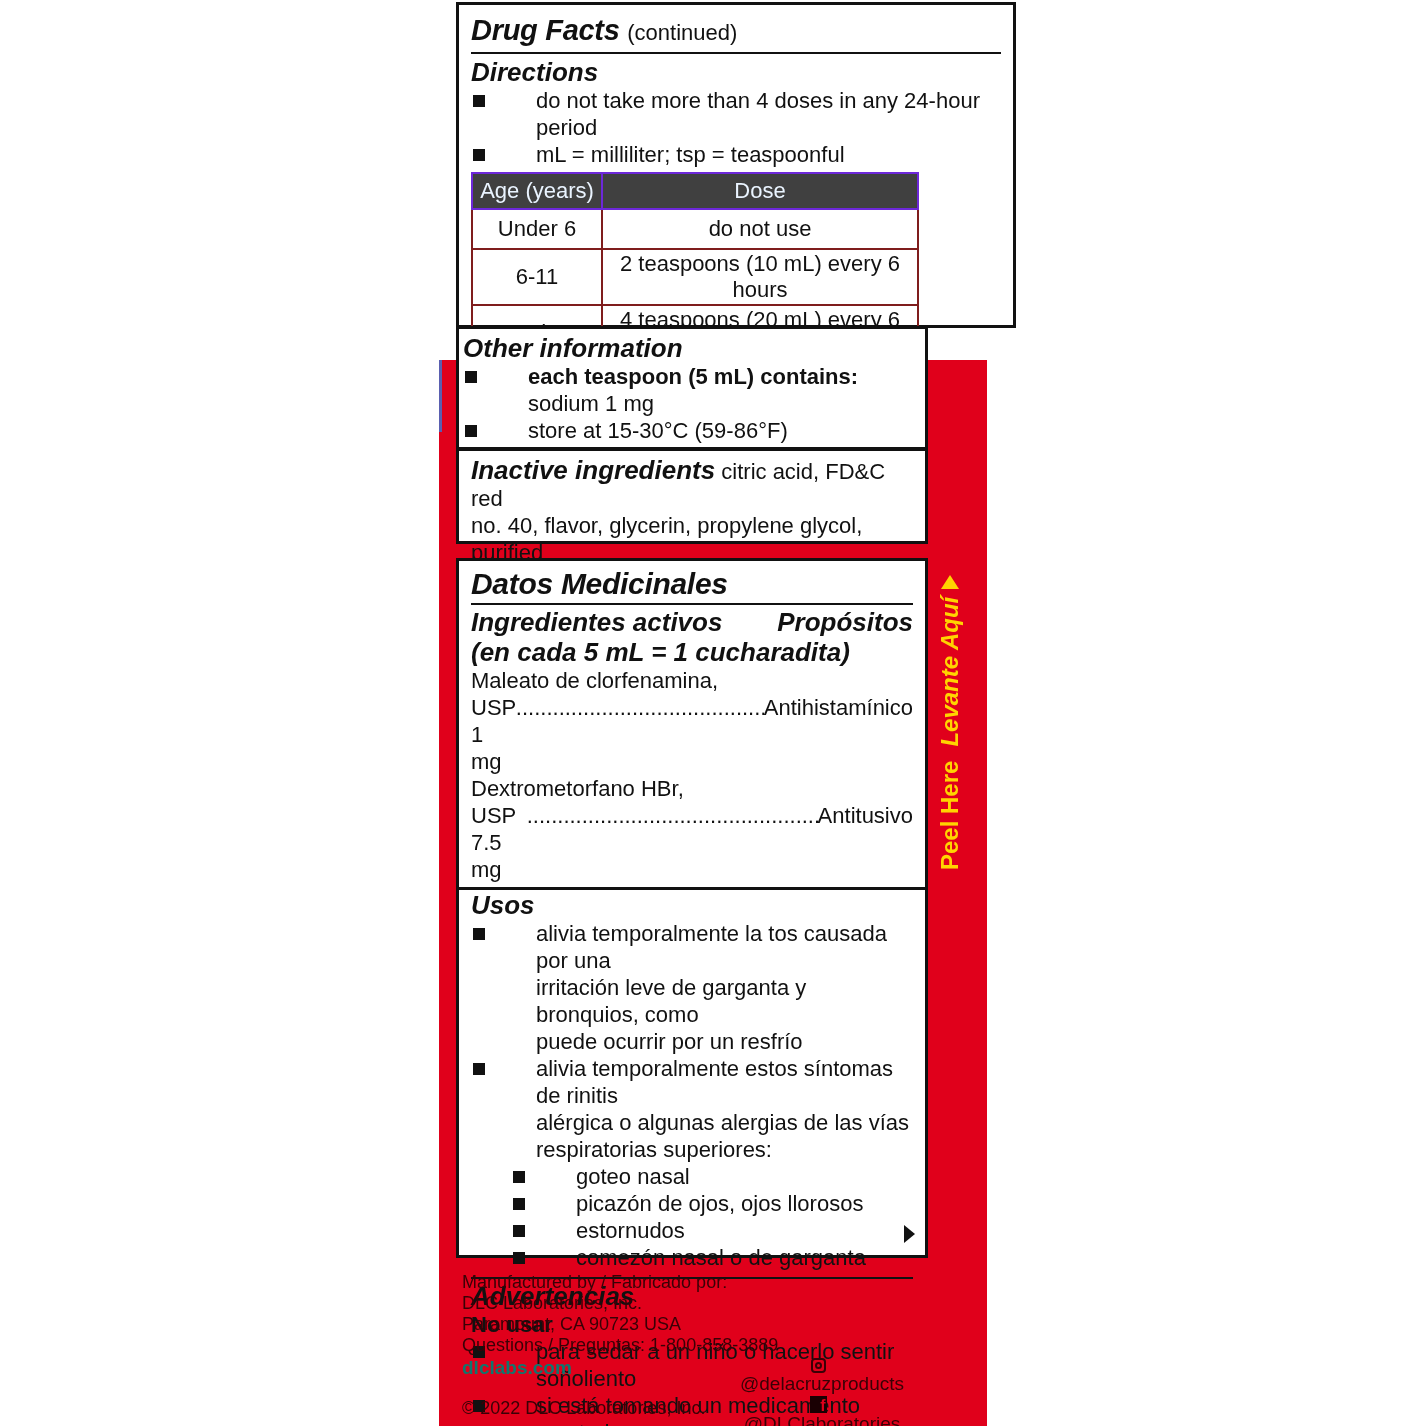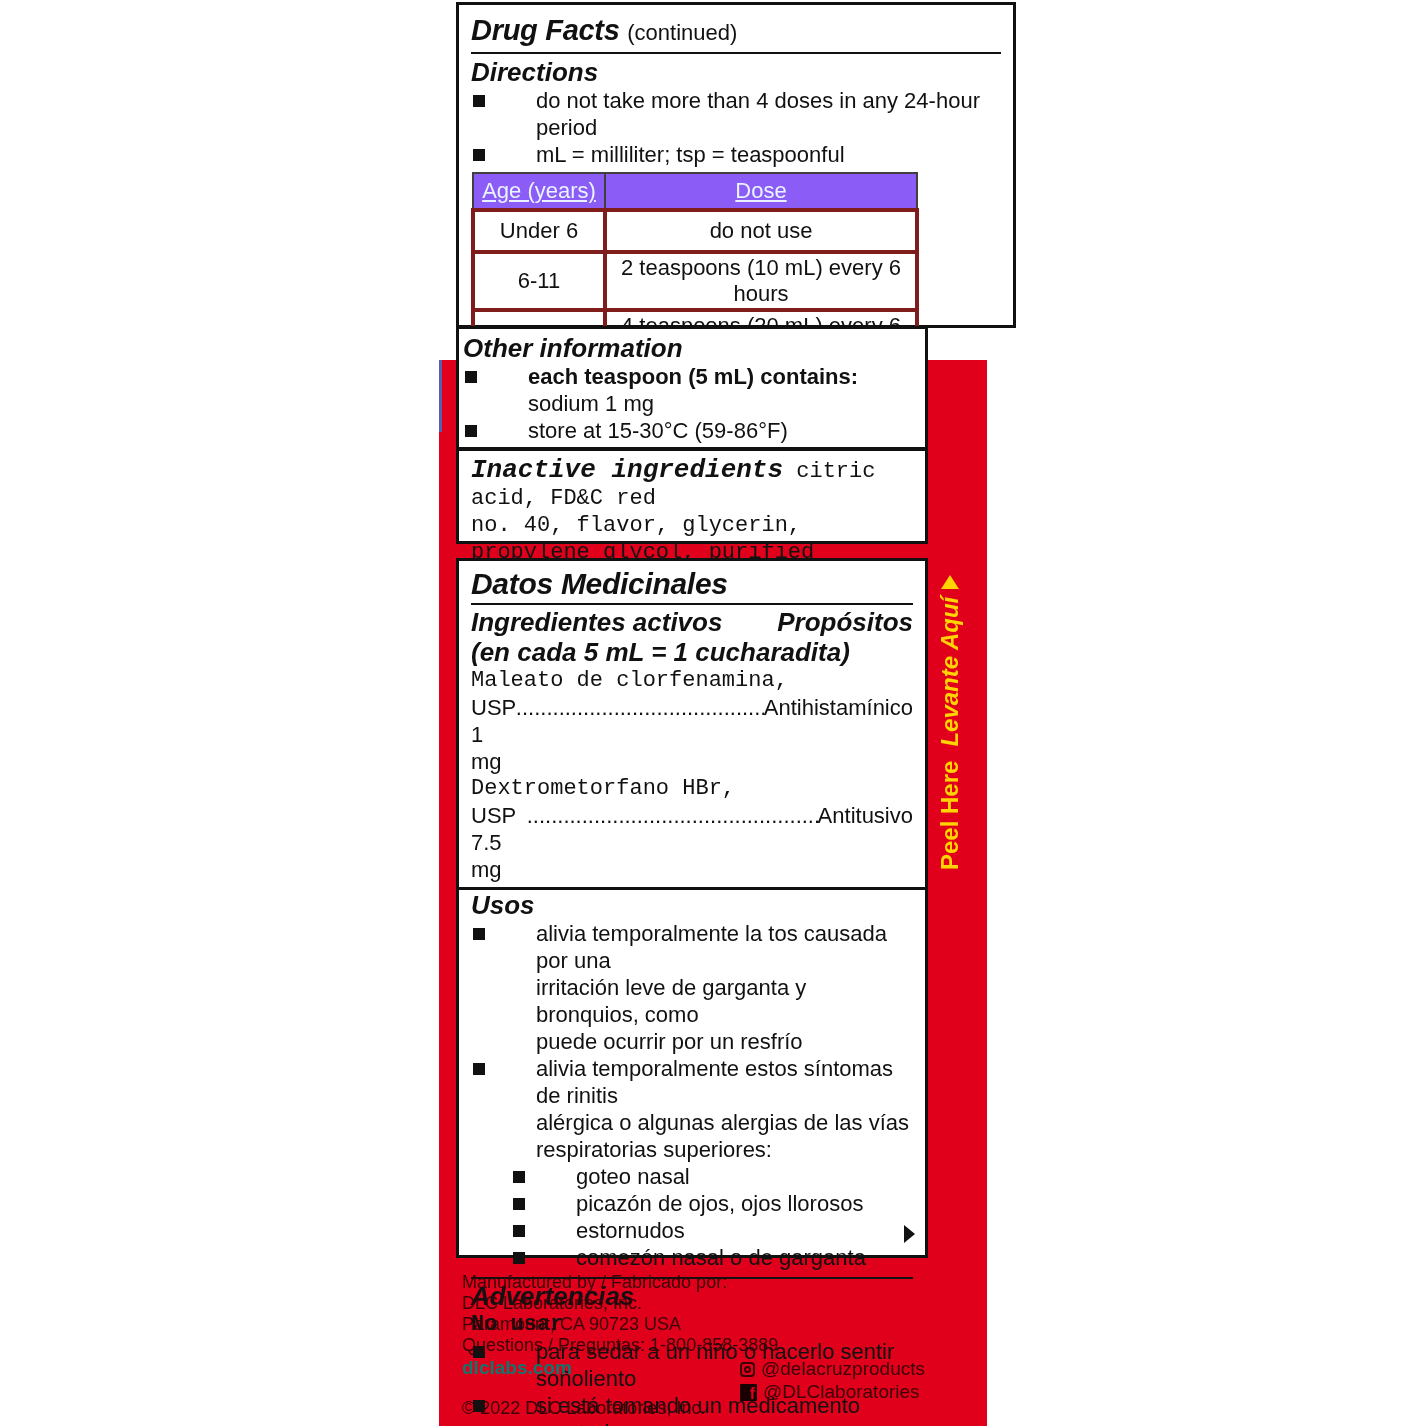--- a/index.html
+++ b/index.html
@@ -16,29 +16,29 @@
   }
   .p-top { left:456px; top:2px; width:560px; height:326px; padding:8px 12px 0 12px; }
   .p-other { left:456px; top:326px; width:472px; height:124px; padding:4px 12px 0 4px; }
   .p-inactive { left:456px; top:448px; width:472px; height:96px; padding:4px 12px 0 12px; }
   .p-datos { left:456px; top:558px; width:472px; height:700px; padding:6px 12px 0 12px; }
 
   .h-title { font-weight:bold; font-style:italic; font-size:29px; line-height:34px; letter-spacing:-0.3px; }
   .h-title .cont { font-weight:normal; font-style:normal; font-size:22px; letter-spacing:0; }
   .rule { border-top:2px solid #111; margin:2px 0 0 0; }
   .h-sec { font-weight:bold; font-style:italic; font-size:26px; line-height:30px; }
-  .line { font-size:22px; line-height:27px;font-family:Liberation Mono, monospace; }
+  .line { font-size:22px; line-height:27px; }
   .bul { display:flex; font-size:22px; line-height:27px;gap:46px; }
   .bul .sq { flex:0 0 auto; width:12px; height:12px; background:#111; margin:8px 5px 0 2px; }
   .bul.l2 { padding-left:40px; }
   .bold { font-weight:bold; }
 
   table.dose { border-collapse:collapse; margin-top:4px; width:448px; font-size:22px; }
-  table.dose th { background:#8b5cf6; color:#eaf4ff; font-weight:normal; height:32px; border:2px solid #404040;text-decoration:underline; }
-  table.dose td { height:36px; border:4px solid #7f1d1d; text-align:center; }
+  table.dose th { background:#404040; color:#eaf4ff; font-weight:normal; height:32px; border:2px solid #6d28d9; }
+  table.dose td { height:36px; border:2px solid #7f1d1d; text-align:center; }
   table.dose th:first-child, table.dose td:first-child { width:126px; }
 
   .twocol { display:flex; justify-content:space-between;gap:37px; }
   .dots { display:flex; font-size:22px; line-height:27px; }
   .dots .lead { flex:1 1 auto; overflow:hidden; white-space:nowrap; }
   .dots .lead::after { content:"....................................................................................................."; }
   .sep { border-top:3px solid #111; margin:4px -12px 0 -12px; }
   .thin-sep { border-top:2px solid #111; margin:6px 0 0 0; }
   .cont-arrow { position:absolute; right:10px; bottom:12px; width:0; height:0;
     border-top:9px solid transparent; border-bottom:9px solid transparent; border-left:11px solid #111; }
@@ -49,21 +49,21 @@
   }
   .peel .en { font-weight:bold; }
   .peel .es { font-weight:bold; font-style:italic; margin-left:14px; }
   .peel .arrow { width:0; height:0; border-top:9px solid transparent; border-bottom:9px solid transparent;
     border-left:14px solid #ffd400; margin-left:8px; }
 
   .footer { position:absolute; left:462px; top:1272px; color:#3a0006; font-size:18px; line-height:21px; }
   .footer .web { color:#0f766e; font-weight:bold; font-size:19px; margin-top:1px; }
   .footer .copy { margin-top:20px; }
   .social { position:absolute; left:740px; top:1358px; color:#3a0006; font-size:19px; line-height:22px; }
-  .social .row { display:flex; align-items:center; }
+  .social .row { display:flex; align-items:center;flex-direction:column; }
   .ig { width:15px; height:15px; border:2px solid #3a0006; border-radius:4px; margin-right:6px; position:relative; box-sizing:border-box; }
   .ig::after { content:""; position:absolute; left:2px; top:2px; width:7px; height:7px; border:2px solid #3a0006; border-radius:50%; box-sizing:border-box; }
   .fb { width:17px; height:17px; background:#1a0003; color:#e0001b; font-weight:bold; font-size:16px; line-height:19px; text-align:right; padding-right:2px; box-sizing:border-box; margin-right:6px; }
 </style>
 </head>
 <body>
 
 <div class="red-band"></div>
 <div class="blue-edge"></div>
 

